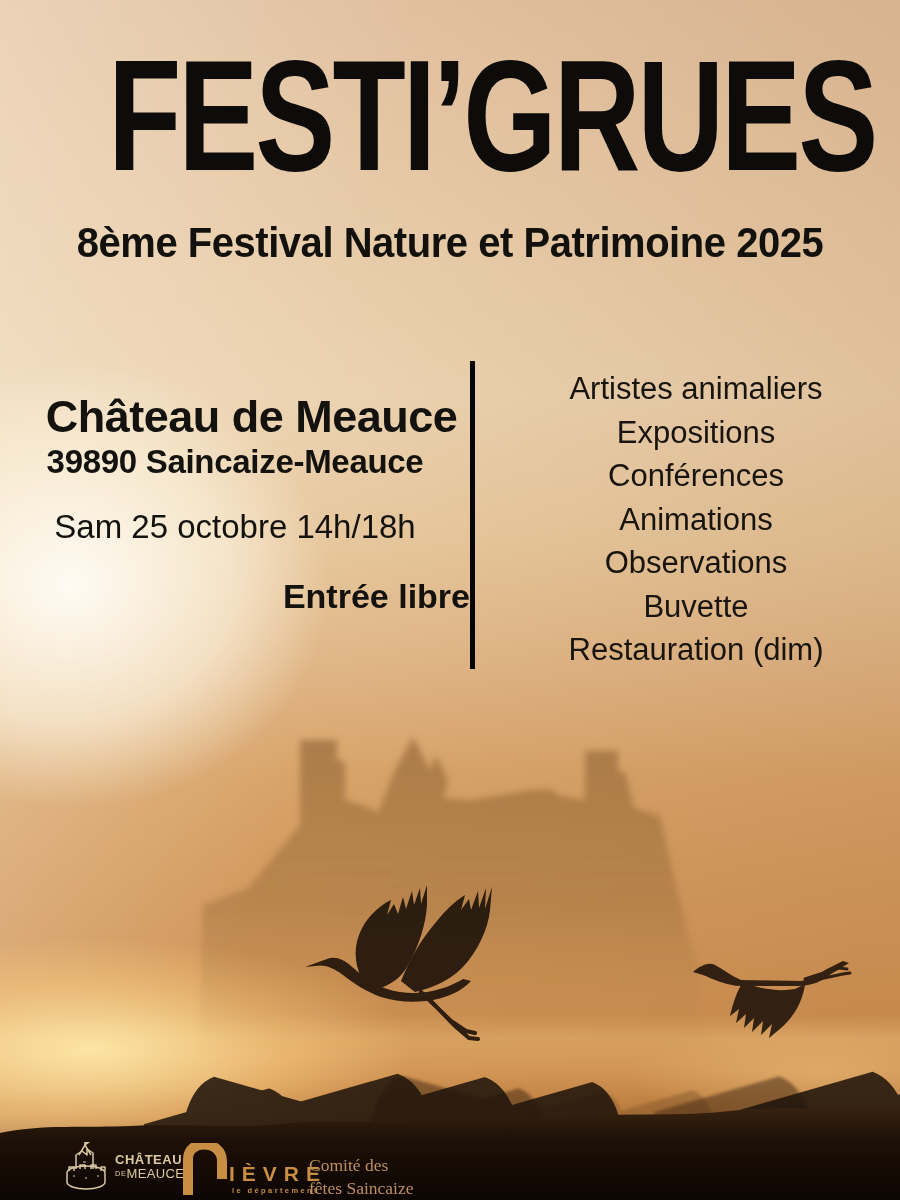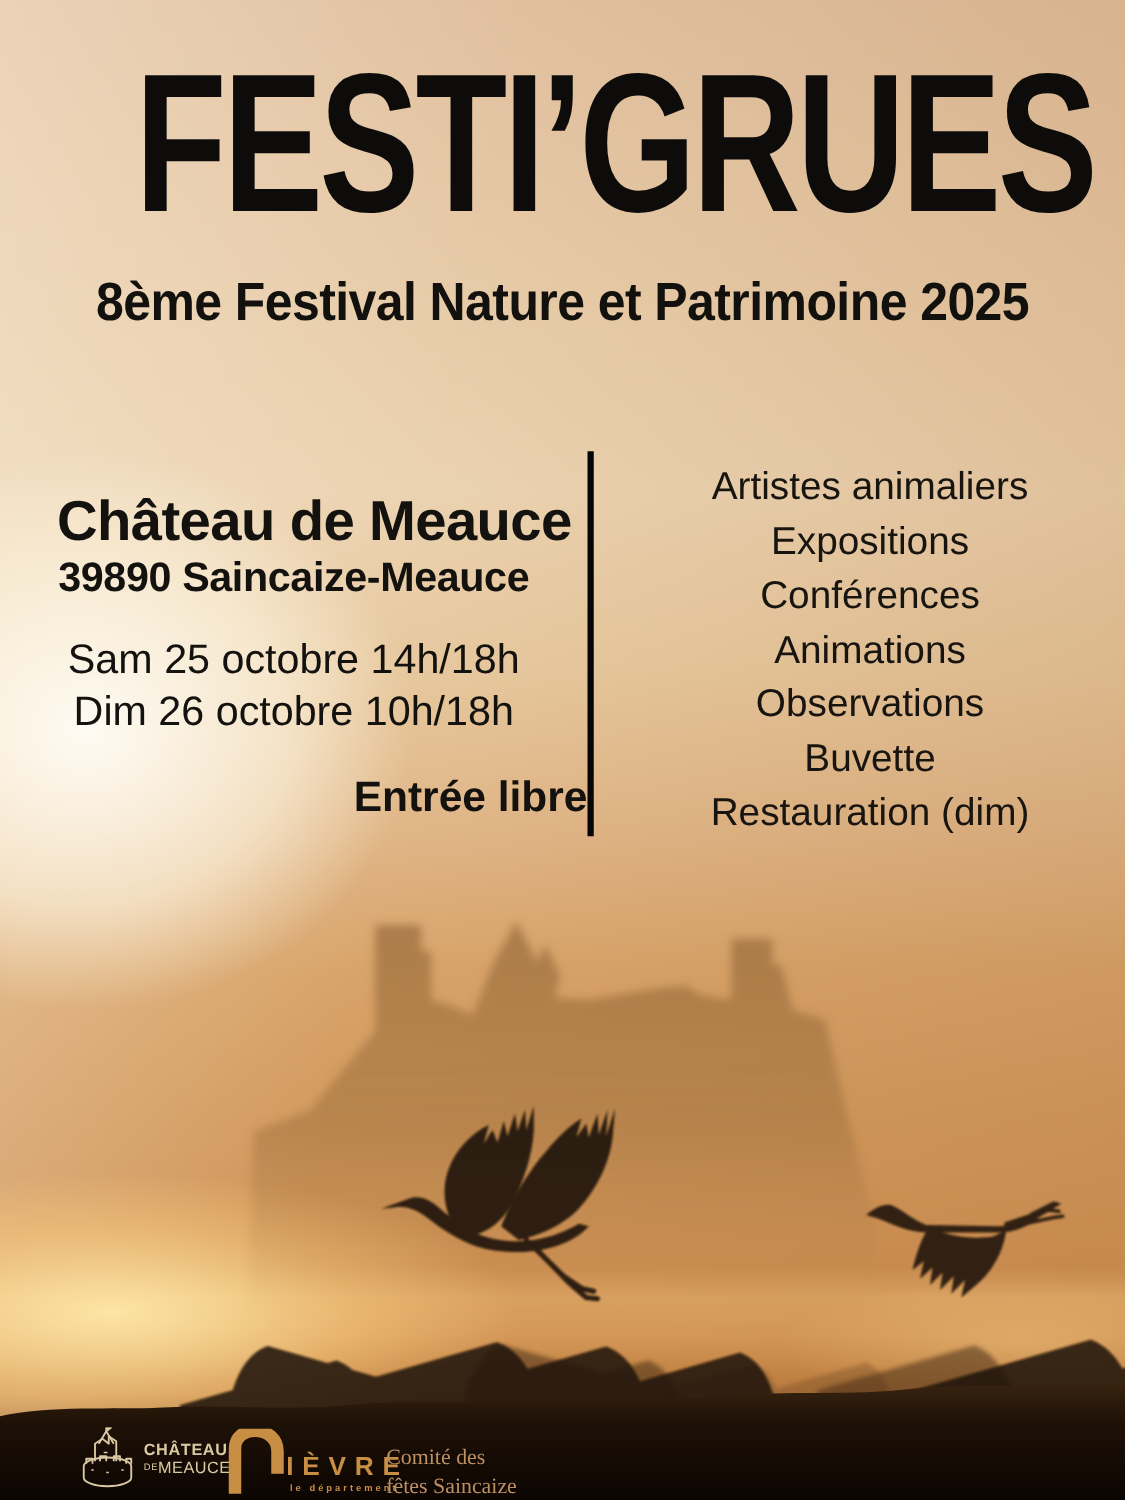--- a/index.html
+++ b/index.html
@@ -137,21 +137,20 @@
   <div class="title">FESTI’GRUES</div>
   <div class="subtitle">8ème Festival Nature et Patrimoine 2025</div>
 
   <div class="divider"></div>
 
   <div class="venue">
     <div class="venue-name">Château de Meauce</div>
     <div class="venue-address">39890 Saincaize-Meauce</div>
     <div class="venue-dates">
       <div>Sam 25 octobre 14h/18h</div>
-      <div>Dim 26 octobre 10h/18h</div>
     </div>
     <div class="venue-admission">Entrée libre</div>
   </div>
 
   <div class="activities">
     <div>Artistes animaliers</div>
     <div>Expositions</div>
     <div>Conférences</div>
     <div>Animations</div>
     <div>Observations</div>

